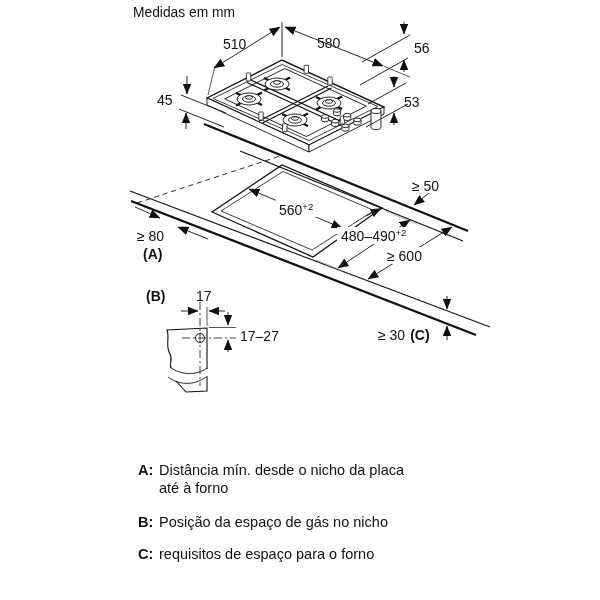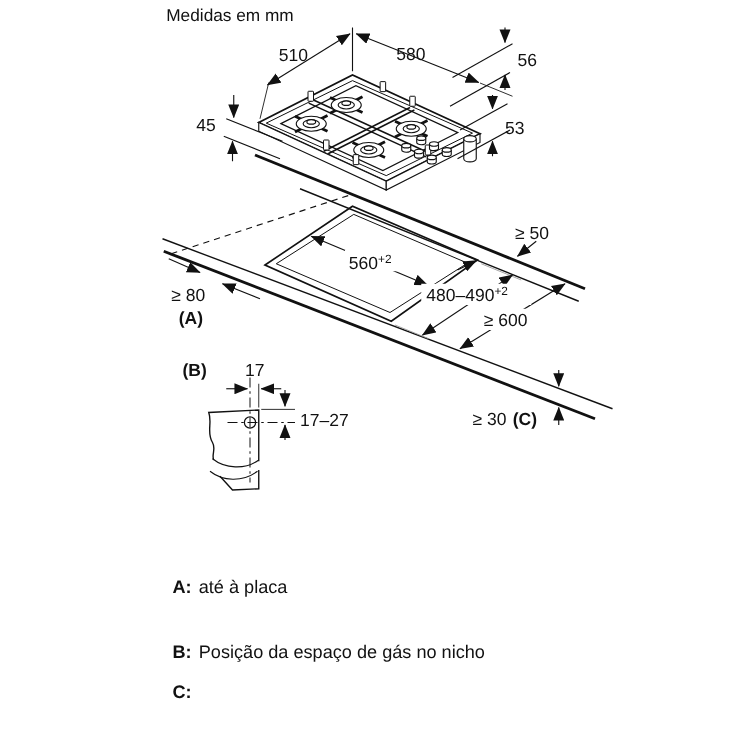--- a/index.html
+++ b/index.html
@@ -203,29 +203,31 @@
   <text x="196" y="301">17</text>
   <text x="240" y="341">17–27</text>
 
   <text x="133" y="17" style="font-size:13.8px;">Medidas em mm</text>
 </svg>
 
 <div>
   <div class="legend-row" style="left:138px;top:462px;">
     <div class="legend-label">A:</div>
     <div class="lines">
-      <div>até à placa</div>
+      <div>Distância mín. desde o nicho da placa</div>
+      <div>até à forno</div>
     </div>
   </div>
   <div class="legend-row" style="left:138px;top:514px;">
     <div class="legend-label">B:</div>
     <div class="lines">
       <div>Posição da espaço de gás no nicho</div>
     </div>
   </div>
   <div class="legend-row" style="left:138px;top:546px;">
     <div class="legend-label">C:</div>
     <div class="lines">
+      <div>requisitos de espaço para o forno</div>
     </div>
   </div>
 </div>
 
 </div>
 
 </body></html>

